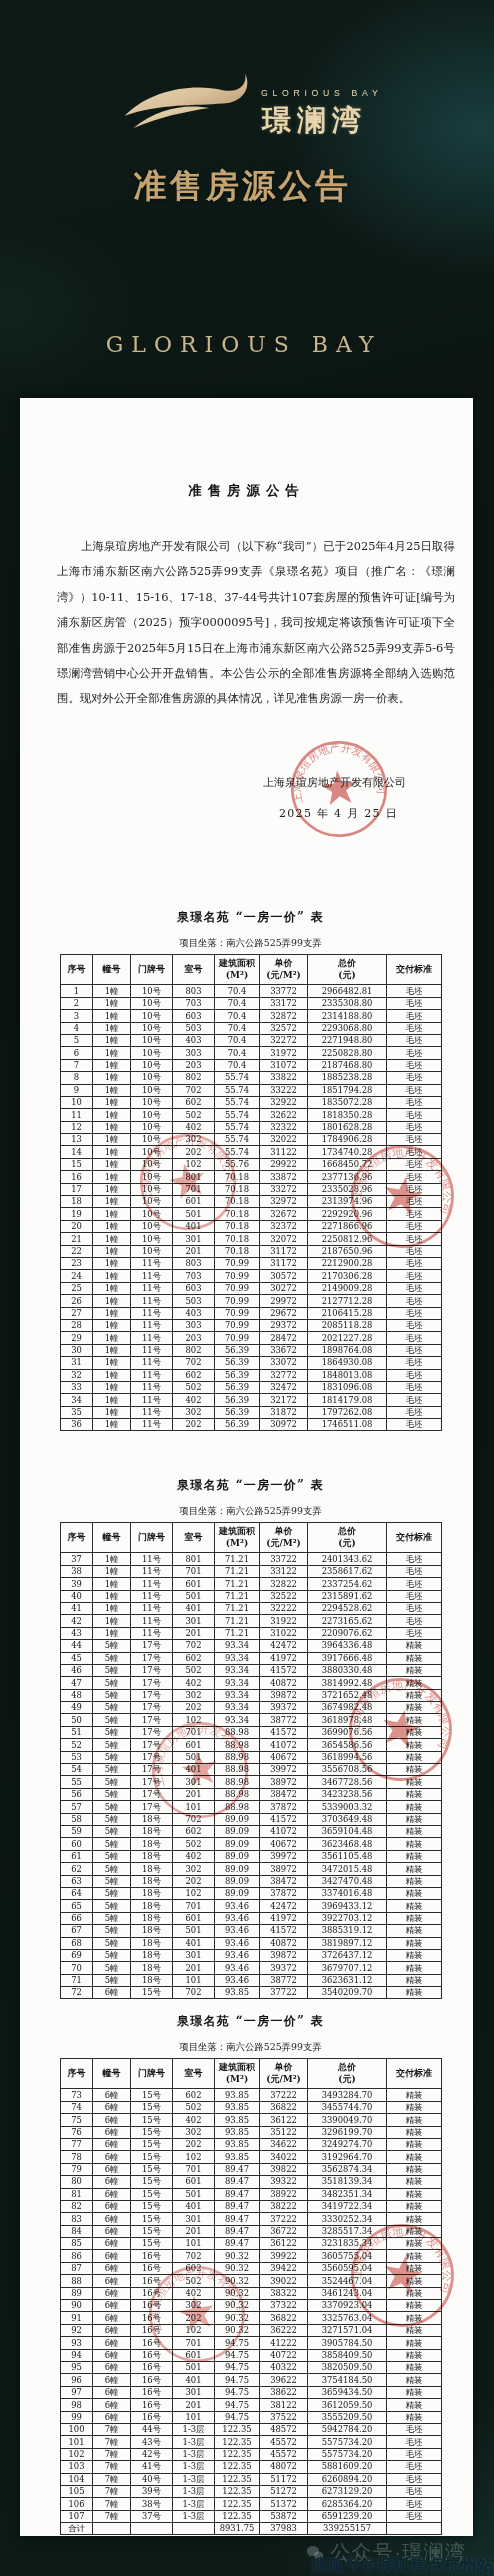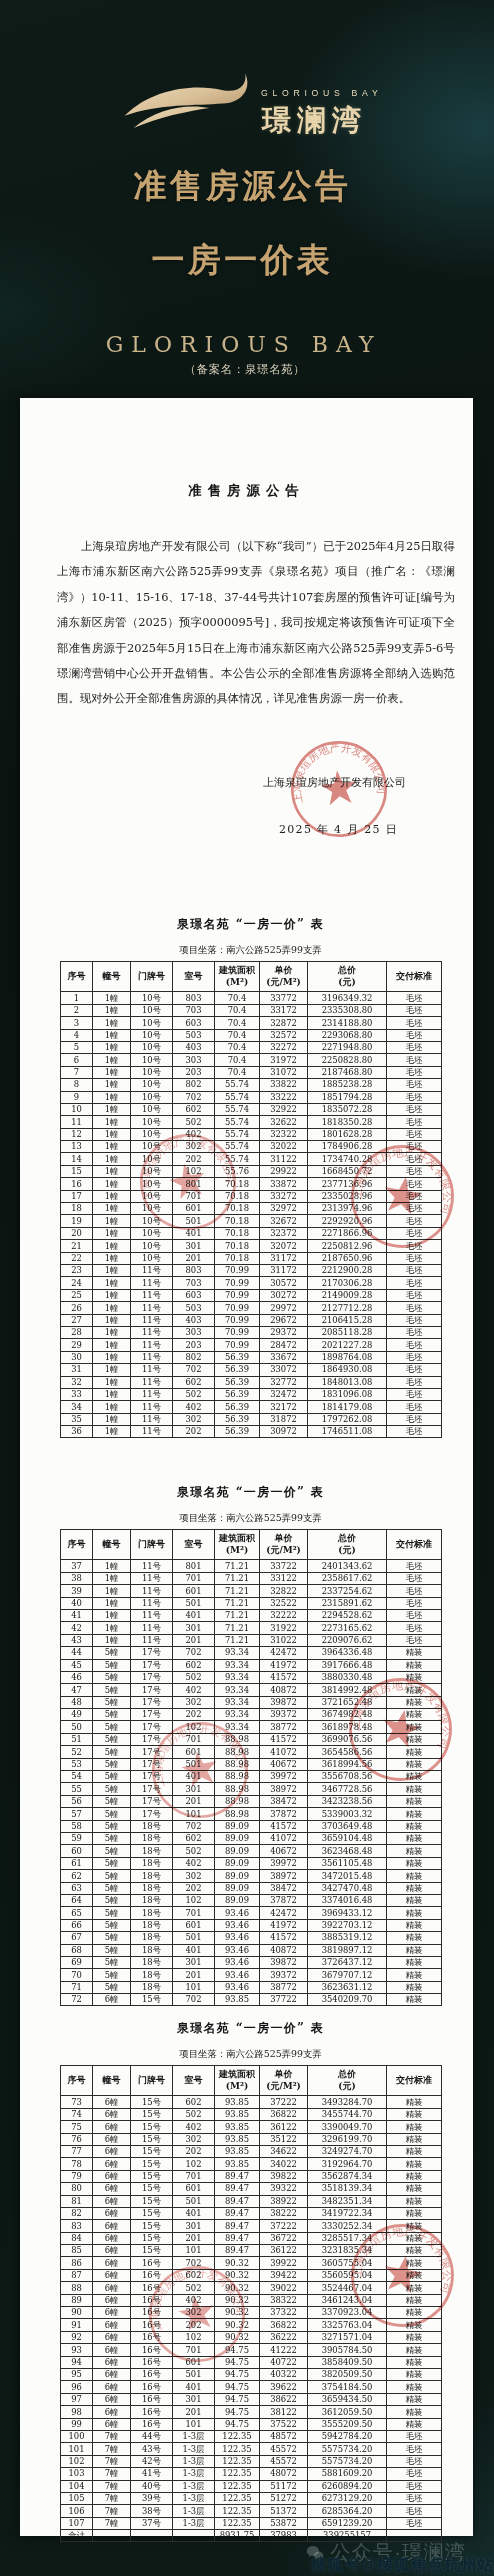--- a/index.html
+++ b/index.html
@@ -31,25 +31,25 @@
   
   .paper{position:absolute;left:20px;top:398px;width:453px;height:2138px;background:#fcfcfa;
     box-shadow:0 0 9.4px rgba(0,0,0,.55);}
   .doc-title{position:absolute;top:84px;left:0;right:0;text-align:center;
     font-family:"DejaVu Serif","Liberation Serif",serif;font-weight:700;font-size:13.4px;letter-spacing:6px;color:#151515;}
   .doc-body{position:absolute;top:136px;left:37px;width:398px;
     font-family:"DejaVu Serif","Liberation Serif",serif;font-size:11.4px;line-height:25.4px;color:#222;
     text-align:justify;text-indent:24px;}
   .sign{position:absolute;font-family:"DejaVu Serif","Liberation Serif",serif;font-size:11px;color:#1d1d1d;white-space:nowrap;}
   .sign-company{top:377px;right:67px;}
-  .sign-date{top:424px;right:75px;letter-spacing:1.3px;}
+  .sign-date{top:408px;right:75px;letter-spacing:1.3px;}
   
   .tbl-sec{position:absolute;left:40px;width:381px;}
   .sec1{top:510px}.sec2{top:1078px}.sec3{top:1614px}
-  .tbl-title{margin:8px;text-align:center;font-family:"DejaVu Serif","Liberation Serif",serif;
+  .tbl-title{margin:1px;text-align:center;font-family:"DejaVu Serif","Liberation Serif",serif;
     font-weight:700;font-size:12px;letter-spacing:1.3px;color:#151515;}
   .tbl-loc{margin-top:11.4px;font-family:"DejaVu Serif","Liberation Serif",serif;font-size:9.4px;color:#1c1c1c;text-align:center;}
   table.price{margin-top:4px;width:381px;border-collapse:collapse;table-layout:fixed;
     font-family:"DejaVu Serif","Liberation Serif",serif;color:#141414;}
   table.price th,table.price td{border:0.7px solid #2b2b2b;text-align:center;vertical-align:middle;padding:0;}
   table.price th{height:29px;font-size:9px;font-weight:700;white-space:pre-line;line-height:11.4px;}
   table.price td{height:11.4px;font-size:8.4px;line-height:8.7px;}
   col.c0{width:32px}col.c1{width:38px}col.c2{width:42px}col.c3{width:42px}
   col.c4{width:45px}col.c5{width:48px}col.c6{width:79px}col.c7{width:55px}
   
@@ -76,23 +76,21 @@
             <stop offset="1" stop-color="#b3926a"></stop>
         </linearGradient>
       </defs>
       <path fill="url(#gold)" d="M10,84 C58,36 132,26 186,38 C216,44 230,26 226,8 C238,34 222,60 186,62 C138,66 72,62 10,84 Z"></path>
       <path fill="url(#gold)" d="M26,106 C68,70 122,62 162,70 C122,76 72,86 26,106 Z"></path>
     </svg>
     <div class="brand-en">GLORIOUS BAY</div>
     <div class="brand-cn">璟澜湾</div>
   </div>
   <div class="hero-title t1">准售房源公告</div>
-  <div class="hero-title t2">一房一价表</div>
   <div class="hero-sub">GLORIOUS BAY</div>
-  <div class="hero-record">（备案名：泉璟名苑）</div>
 
   <div class="paper">
     <div class="doc-title">准售房源公告</div>
     <div class="doc-body">上海泉瑄房地产开发有限公司（以下称“我司”）已于2025年4月25日取得上海市浦东新区南六公路525弄99支弄《泉璟名苑》项目（推广名：《璟澜湾》）10-11、15-16、17-18、37-44号共计107套房屋的预售许可证[编号为浦东新区房管（2025）预字0000095号]，我司按规定将该预售许可证项下全部准售房源于2025年5月15日在上海市浦东新区南六公路525弄99支弄5-6号璟澜湾营销中心公开开盘销售。本公告公示的全部准售房源将全部纳入选购范围。现对外公开全部准售房源的具体情况，详见准售房源一房一价表。</div>
     <div class="sign sign-company">上海泉瑄房地产开发有限公司</div>
     <div class="sign sign-date">2025 年 4 月 25 日</div>
 
     <div class="tbl-sec sec1">
       <h3 class="tbl-title">泉璟名苑 “一房一价” 表</h3>
       <div class="tbl-loc">项目坐落：南六公路525弄99支弄</div>
@@ -123,21 +121,21 @@
             </tr>
           </thead>
           <tbody>
             <tr>
               <td>1</td>
               <td>1幢</td>
               <td>10号</td>
               <td>803</td>
               <td>70.4</td>
               <td>33772</td>
-              <td>3196349.32</td>
+              <td>2966482.81</td>
               <td>毛坯</td>
             </tr>
             <tr>
               <td>2</td>
               <td>1幢</td>
               <td>10号</td>
               <td>703</td>
               <td>70.4</td>
               <td>33172</td>
               <td>2335308.80</td>

